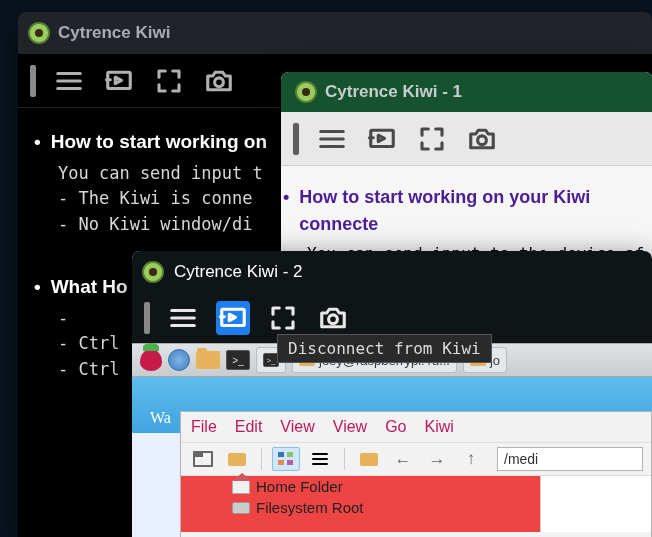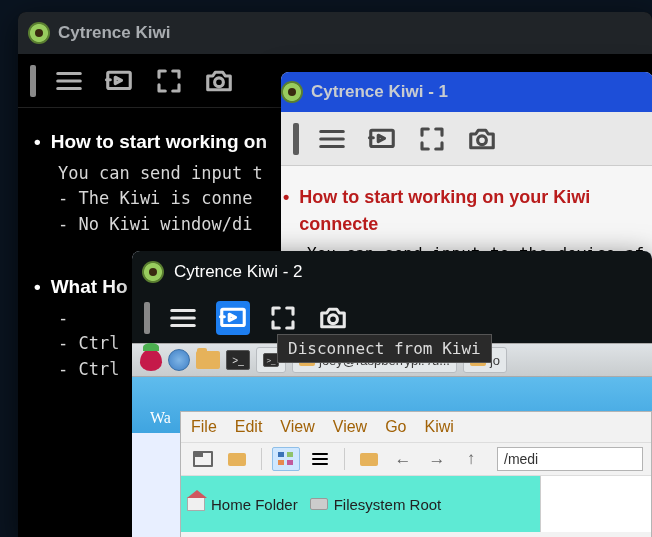--- a/index.html
+++ b/index.html
@@ -96,37 +96,37 @@
   .section-gap { height: 36px; }
 
   
   .win1 {
     left: 281px; top: 72px;
     width: 372px; height: 340px;
     background: #f6f6f6;
   }
   .win1 .titlebar {
     height: 40px;
-    background: #1d4ed8;
-    display: flex;
-    align-items: center;
-    padding: 0 0;
+    background: #14532d;
+    display: flex;
+    align-items: center;
+    padding: 0 14px;
     gap: 8px;
   }
   .win1 .win-title { color: #c8ccd0; }
   .win1 .toolbar { background: #e8e8e8; border-bottom: 1px solid #ccc; }
   .win1 .tb-icon { color: #4a4a4a; }
   .win1 .content {
     padding: 18px 8px 18px 2px;
     color: #111;
     font-family: ui-monospace, Menlo, Consolas, monospace;
     font-size: 16px;
     line-height: 1.5;
   }
-  .win1 .bullet-h { color: #b91c1c; font-size: 18px; }
+  .win1 .bullet-h { color: #4c1d95; font-size: 18px; }
   .win1 .mono-line { color: #000; }
 
   
   .win2 {
     left: 132px; top: 251px;
     width: 520px; height: 286px;
     background: #e8efff;
   }
   .win2 .titlebar {
     height: 42px;
@@ -251,21 +251,21 @@
     left: 48px; top: 160px;
     width: 472px; height: 140px;
     background: #f2f2f2;
     border: 1px solid #b4b4b4;
   }
   .fm-menubar {
     display: flex;
     gap: 18px;
     padding: 6px 10px;
     font-size: 16px;
-    color: #a16207;
+    color: #be185d;
     background: #f2f2f2;
   }
   .fm-toolbar {
     display: flex;
     align-items: center;
     gap: 6px;
     padding: 4px 8px;
     background: #f2f2f2;
     border-top: 1px solid #ddd;
     border-bottom: 1px solid #ddd;
@@ -297,24 +297,25 @@
     display:flex;align-items:center;
     margin-left: 6px;
   }
   .fm-body {
     display:flex;
     height: 56px;
   }
   .fm-tree {
     width: 360px;
     border-right: 1px solid #ccc;
-    background:#5eead4;
+    background:#ef4444;
     font-size: 15px;
     display: flex;
-    flex-direction: row;
+    flex-direction: column;
+    padding-left: 45px;
   }
   .fm-tree .titem {
     display:flex;align-items:center;gap:6px;
     padding: 2px 6px;
     color:#222;
   }
   .home-icon {
     width:18px;height:14px;
     background:#f0f0f0;
     border:1px solid #aaa;

